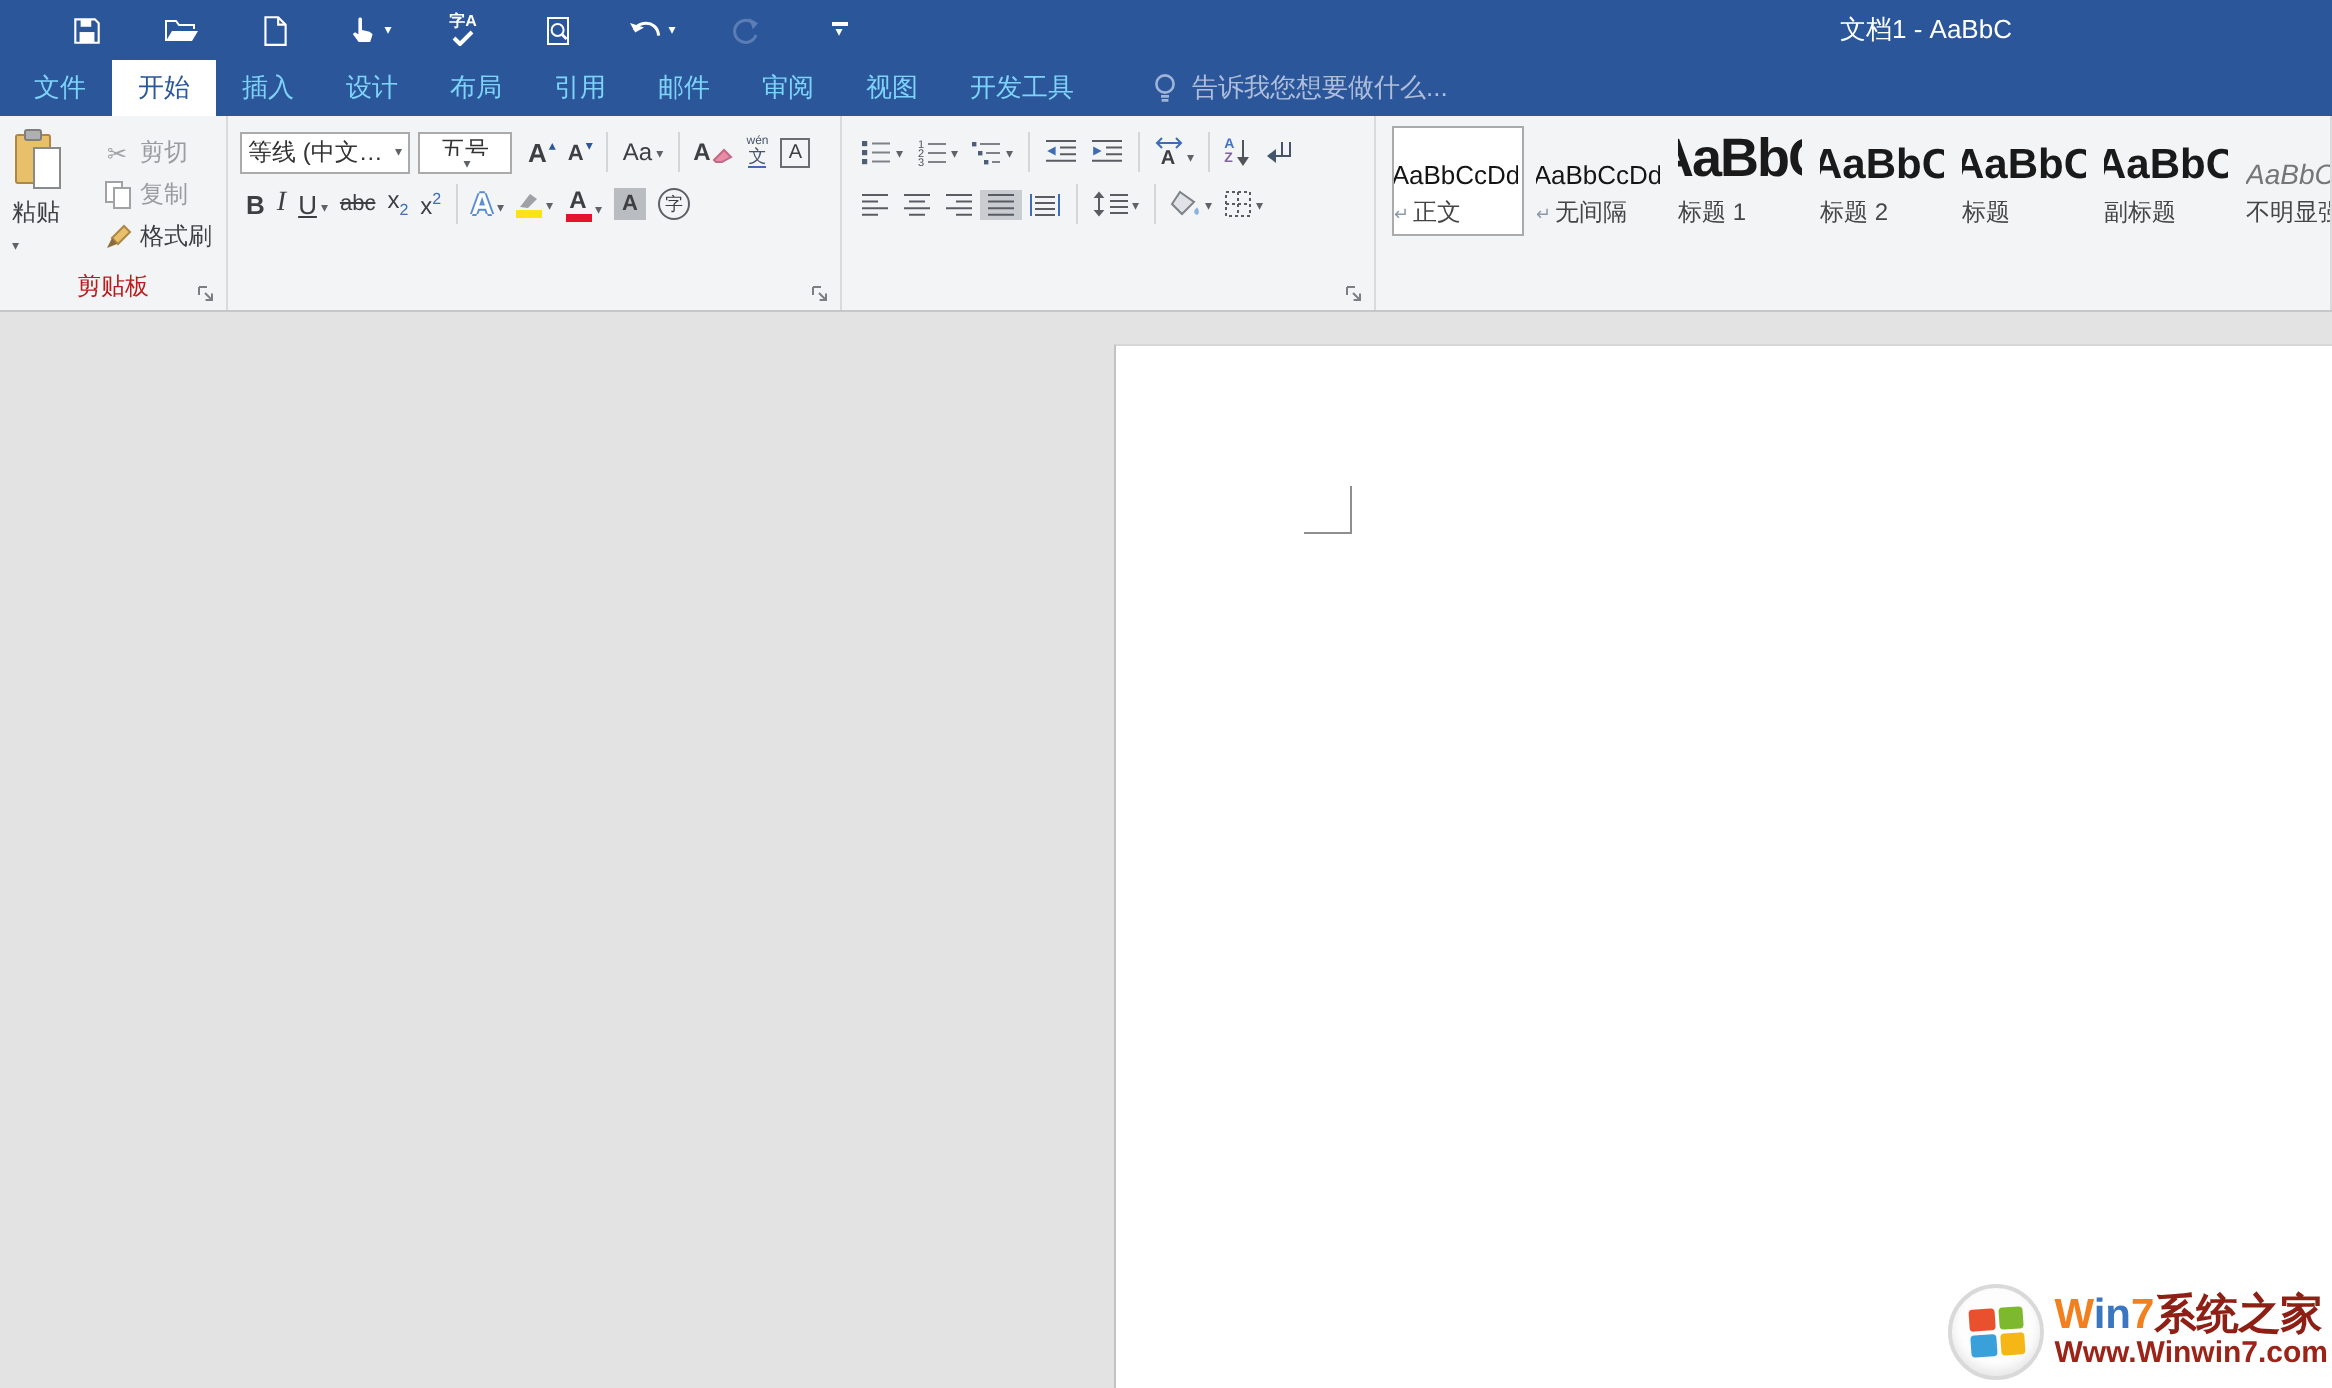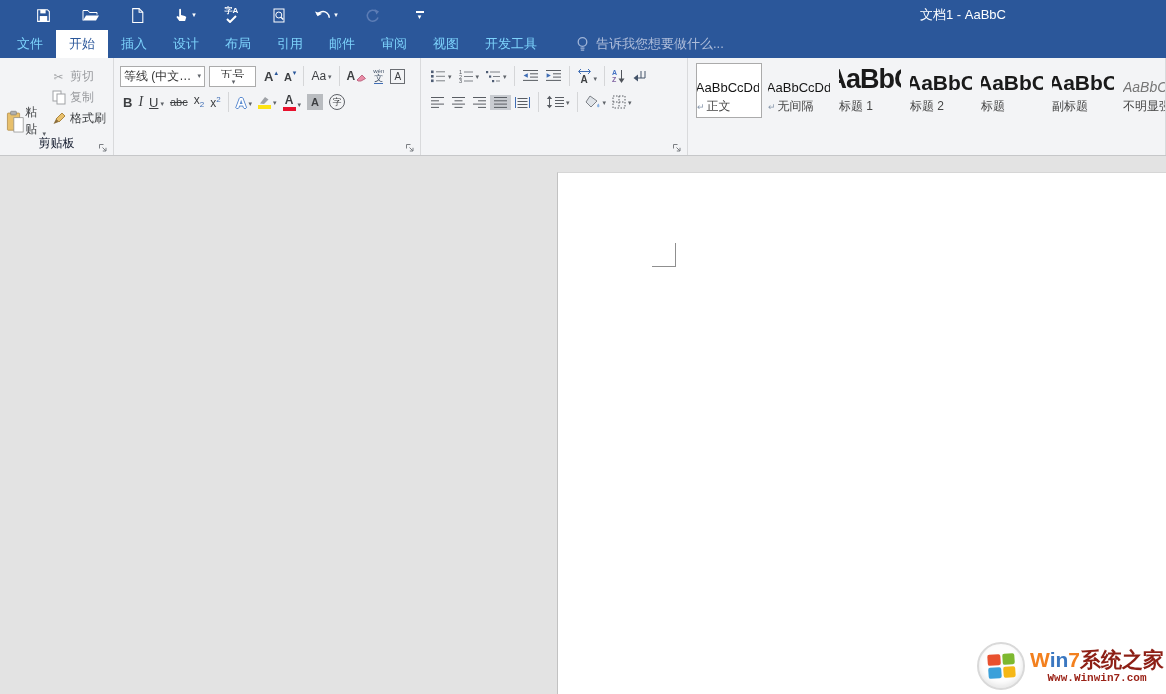--- a/index.html
+++ b/index.html
@@ -26,26 +26,26 @@
   .tabs { display:flex; align-items:stretch; }
   .tab { color:#7dd3fc; font-size:13px; padding:0 13px; display:flex; align-items:center; cursor:default; white-space:nowrap; }
   .tab.active { background:#fff; color:#2b579a; }
   .tellme { display:flex; align-items:center; margin-left:26px; cursor:text; }
   .tellme svg { margin-right:7px; }
   .tellme .tm-text { color:#aebdda; font-size:13px; white-space:nowrap; }
 
   
   .ribbon { height:98px; background:#f3f4f6; border-bottom:1px solid #c6c7c9; display:flex; position:relative; }
   .group { position:relative; height:97px; border-right:1px solid #d9dadc; flex-shrink:0; }
-  .glabel { position:absolute; bottom:3px; left:0; right:0; text-align:center; font-size:12px; color:#0f172a; }
+  .glabel { position:absolute; bottom:3px; left:0; right:0; text-align:center; font-size:12px; color:#b91c1c; }
   .launcher { position:absolute; bottom:4px; right:3px; width:12px; height:12px; cursor:default; }
 
   
   .g-clip { width:114px; }
-  .paste-btn { position:absolute; left:6px; top:6px; width:40px; height:74px; display:flex; flex-direction:row; align-items:flex-end; cursor:default; }
+  .paste-btn { position:absolute; left:6px; top:6px; width:40px; height:74px; display:flex; flex-direction:column; align-items:flex-start; cursor:default; }
   .paste-btn .plabel { font-size:12px; color:#3d3f42; margin-top:2px; }
   .paste-btn .dd { color:#5f6369; font-size:7px; margin-top:4px; }
   .clip-col { position:absolute; left:50px; top:8px; display:flex; flex-direction:column; }
   .clip-btn { display:flex; align-items:center; height:21px; font-size:12px; cursor:default; }
   .clip-btn .cic { width:17px; display:flex; justify-content:center; margin-right:3px; }
   .clip-btn.dim { color:#9a9ca0; }
   .clip-btn.strong { color:#3d3f42; }
   .sciss { font-size:12px; color:#a0a2a5; }
 
   
@@ -113,21 +113,21 @@
 
   
   .watermark { position:absolute; right:2px; bottom:4px; display:flex; align-items:center; }
   .wm-badge { width:48px; height:48px; border-radius:50%; background:#fdfdfd; border:2px solid #d9d9d9; box-shadow:inset 0 -3px 5px #e8e8e8; display:flex; align-items:center; justify-content:center; margin-right:5px; }
   .flag { width:27px; height:24px; display:grid; grid-template-columns:1fr 1fr; grid-template-rows:1fr 1fr; gap:2px; transform:rotate(-4deg); }
   .flag i { border-radius:2px; }
   .flag .f1 { background:#e8502e; } .flag .f2 { background:#7db82f; }
   .flag .f3 { background:#3aa0da; } .flag .f4 { background:#f5b716; }
   .wm-text { display:flex; flex-direction:column; line-height:1.1; }
   .wm-line1 { font-size:21px; font-weight:bold; letter-spacing:0; white-space:nowrap; }
-  .wm-line2 { font-family:Liberation Mono, monospace; font-size:11px; font-weight:bold; color:#9b2318; text-align:center; white-space:nowrap; }
+  .wm-line2 { font-family:Liberation Sans, sans-serif; font-size:15px; font-weight:bold; color:#9b2318; text-align:center; white-space:nowrap; }
 </style>
 </head>
 <body>
 
 <div class="app">
 
   <div class="titlebar">
     <div class="qat">
         <div class="qat-item">
           <svg width="17" height="17" viewBox="0 0 16 16">

